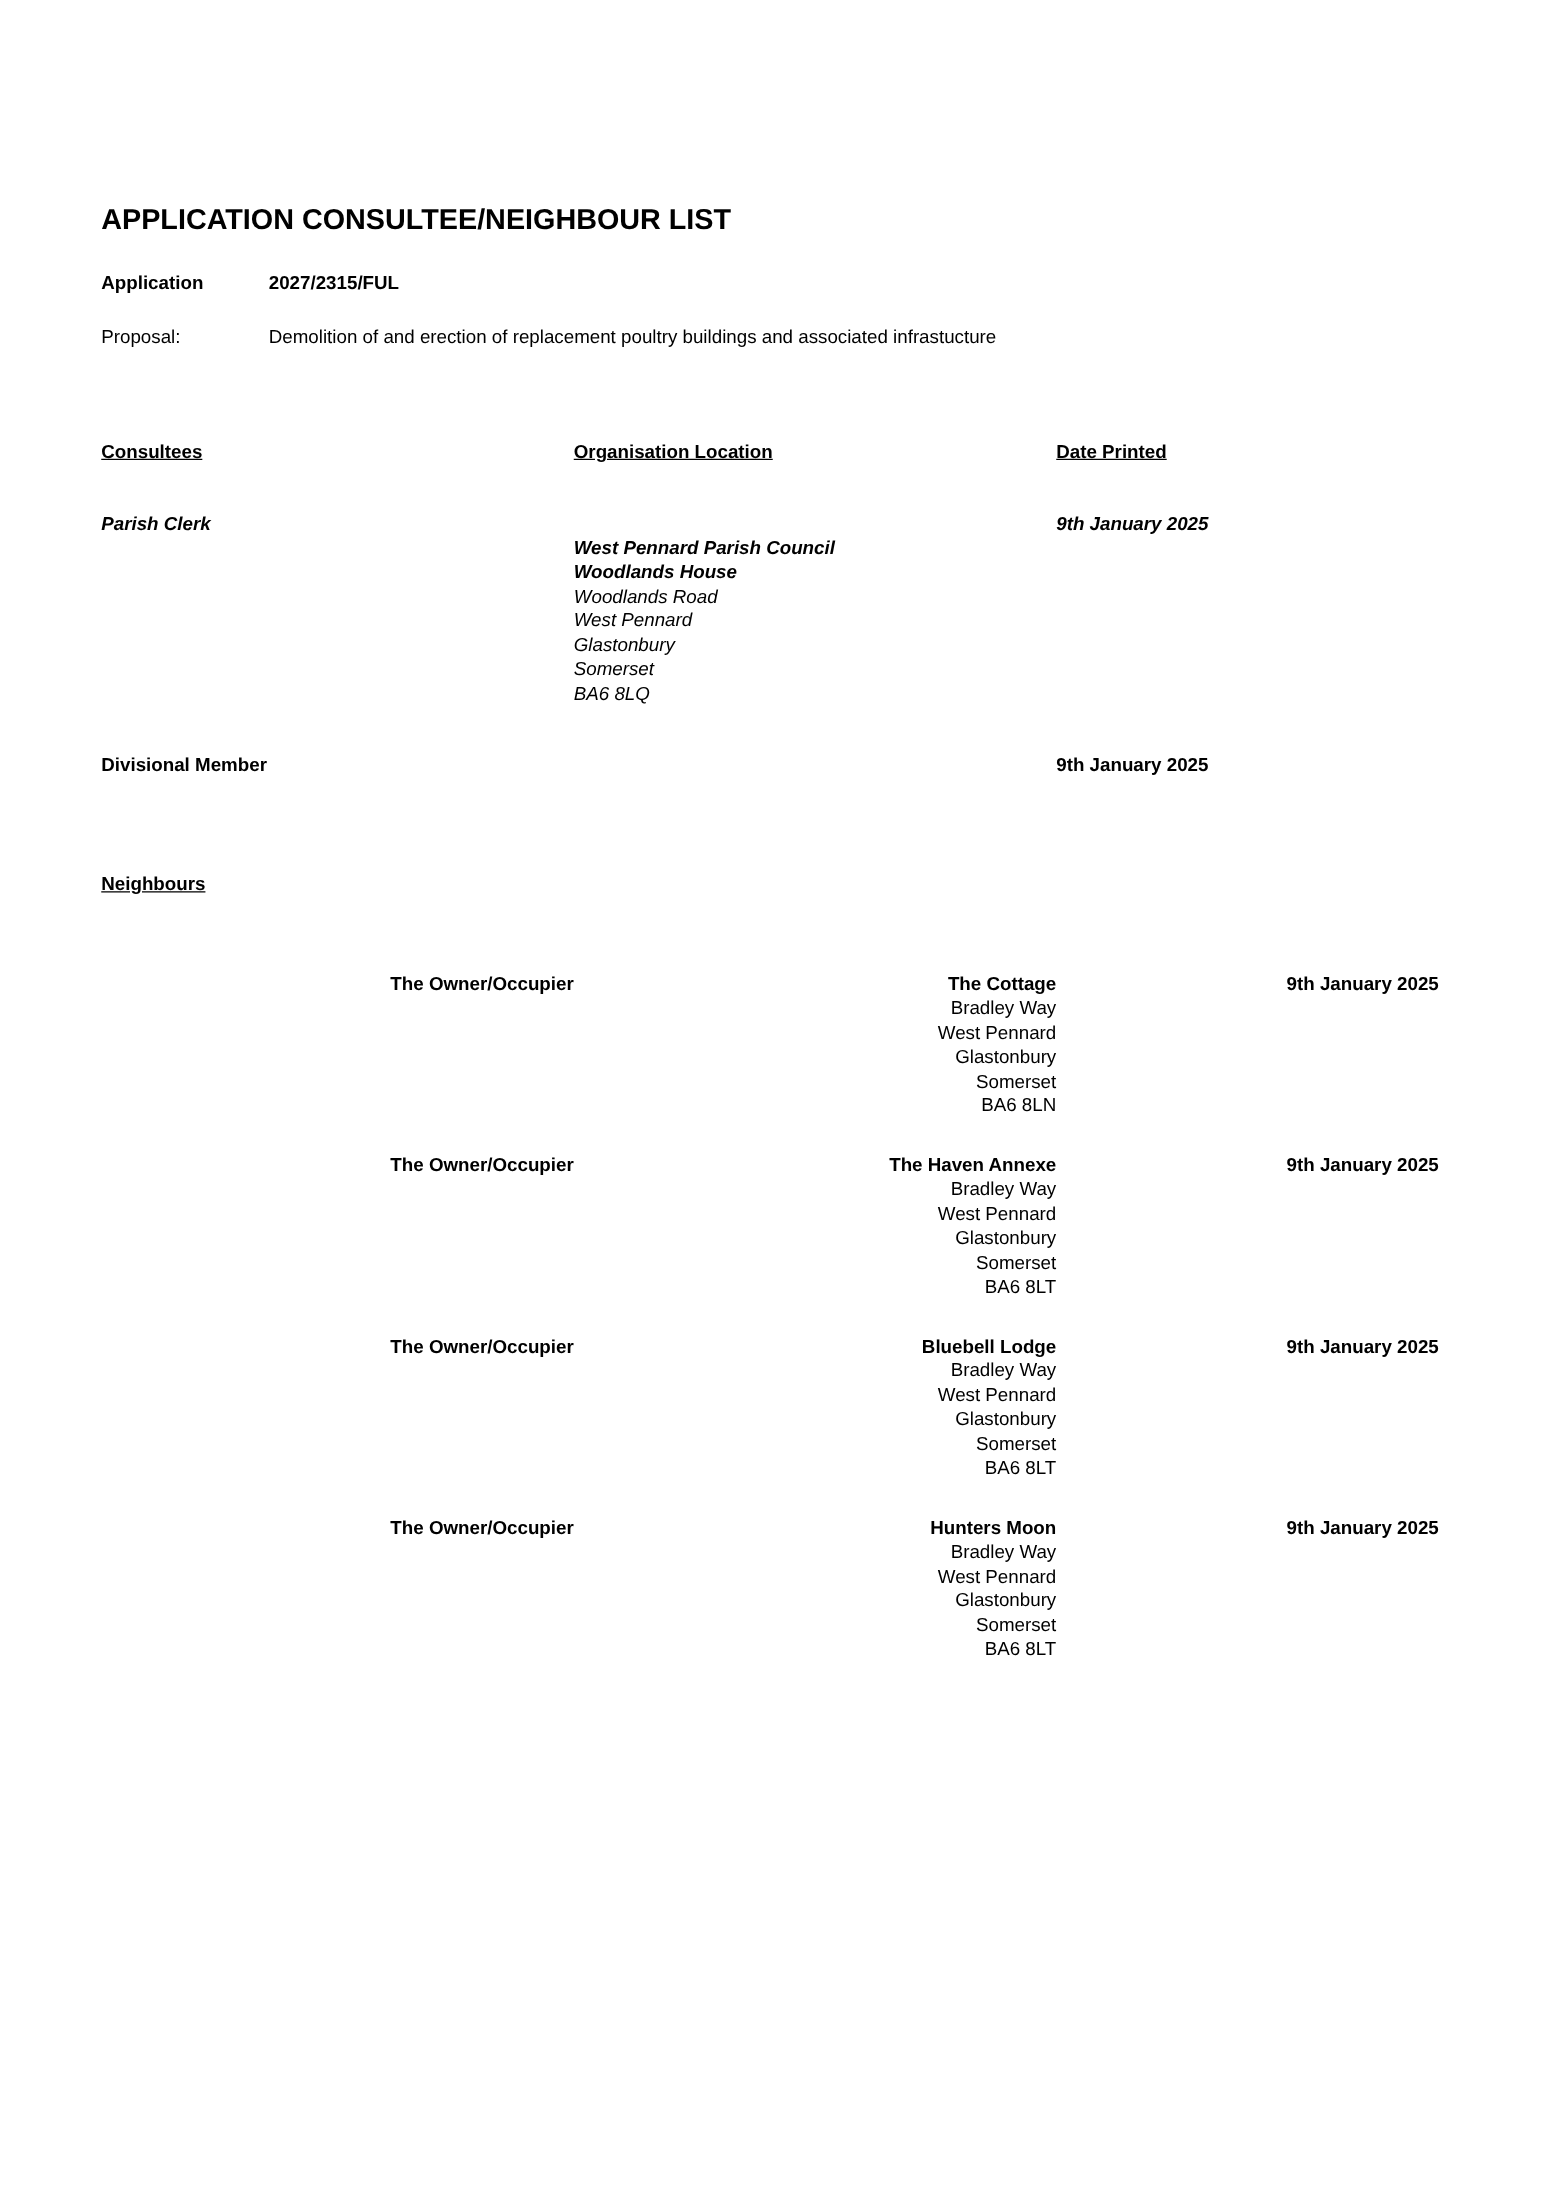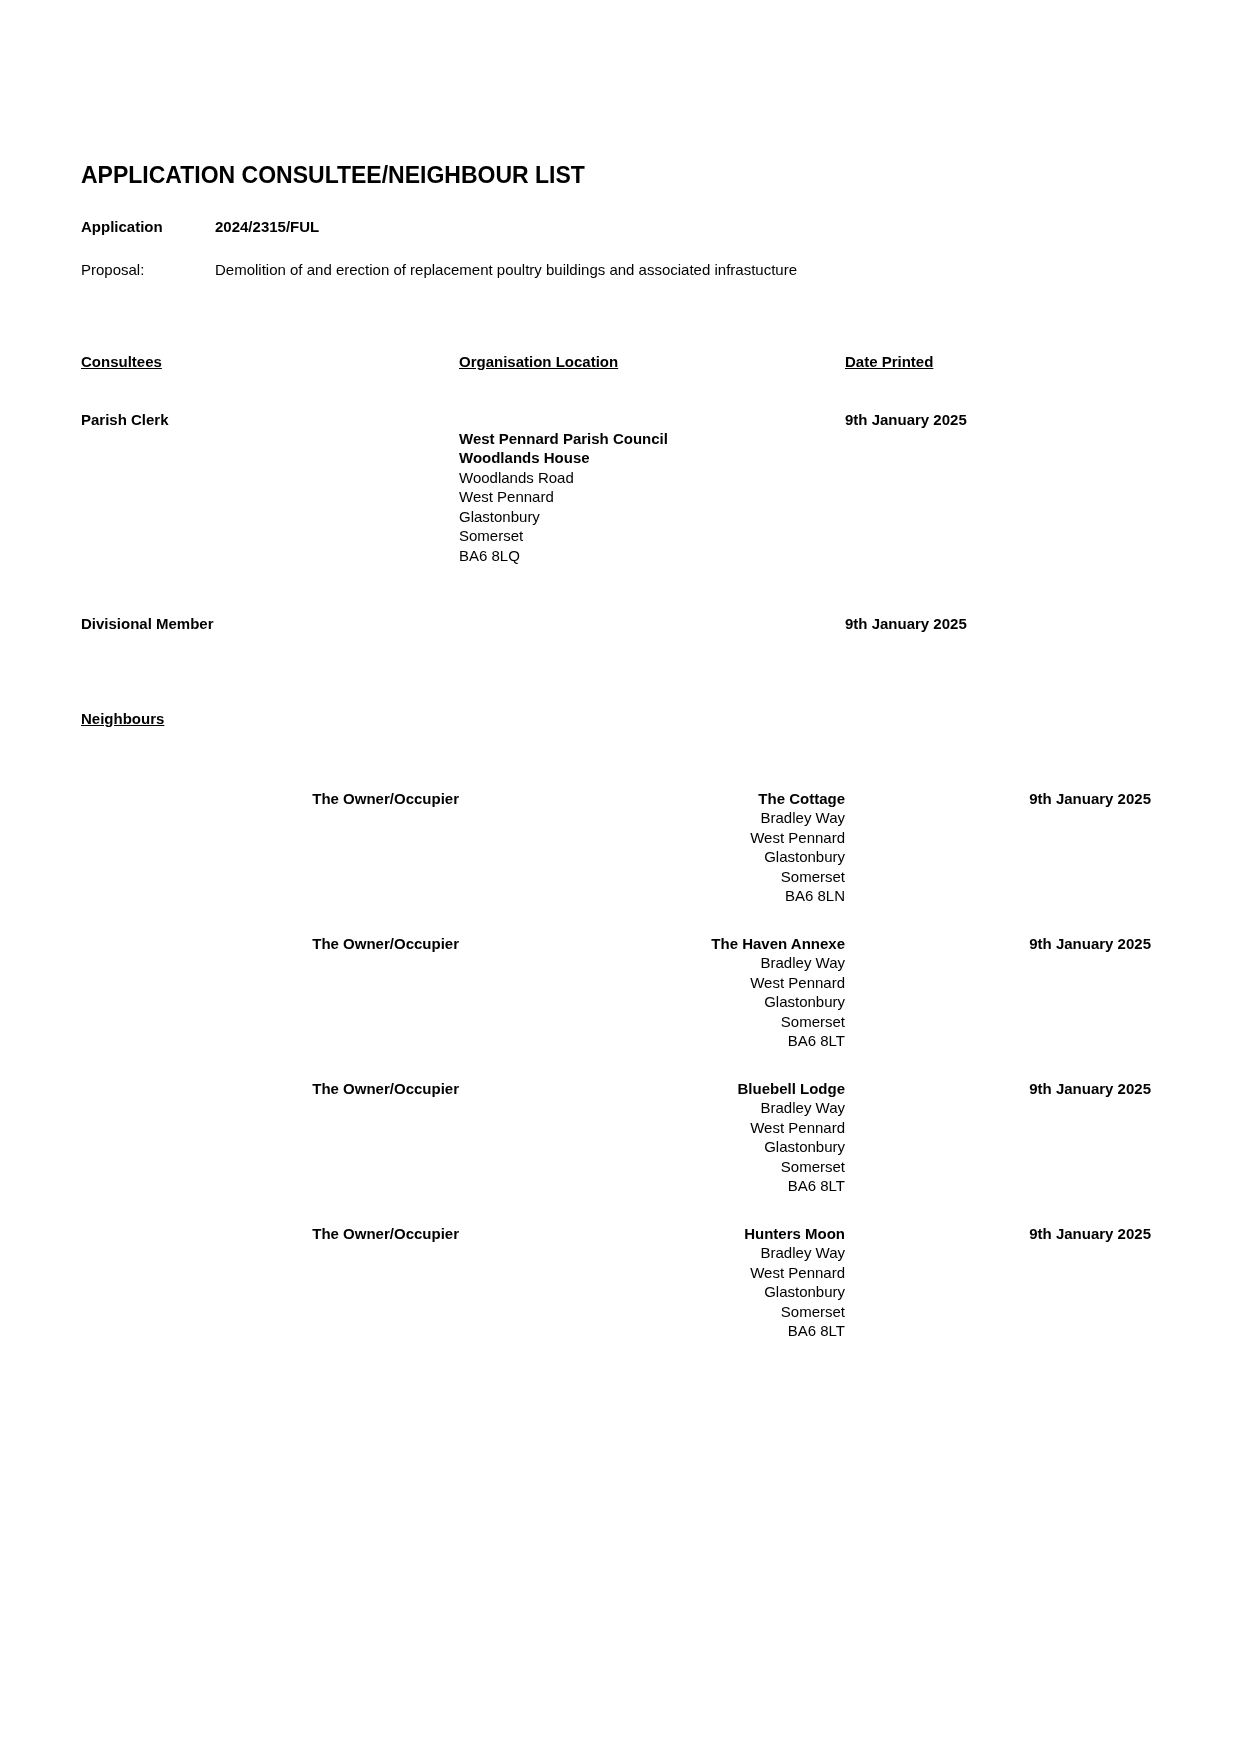--- a/index.html
+++ b/index.html
@@ -45,41 +45,41 @@
     margin-bottom: 38px;
   }
   .col-header {
     font-weight: bold;
     text-decoration: underline;
   }
   .row-name { font-weight: bold; }
   .row-date { font-weight: bold; }
   .addr div { line-height: 19.5px; }
   .addr-offset { margin-top: 19px; }
-  .consultee-row-parish { margin-bottom: 49px; }
+  .consultee-row-parish { margin-bottom: 38px; font-style: italic; }
   .consultee-row-divisional { margin-bottom: 0; }
   .section-heading {
     margin-top: 76px;
     margin-bottom: 62px;
     font-size: 15px;
     font-weight: bold;
     text-decoration: underline;
   }
   .neighbour-row { margin-bottom: 28px; text-align: right; }
 </style>
 </head>
 <body>
 
 <div class="page">
 
   <h1 class="title">APPLICATION CONSULTEE/NEIGHBOUR LIST</h1>
 
   <div class="meta-row">
     <span class="meta-label bold">Application</span>
-    <span class="meta-value bold">2024/2315/FUL</span>
+    <span class="meta-value bold">2027/2315/FUL</span>
   </div>
 
   <div class="meta-row">
     <span class="meta-label">Proposal:</span>
     <span class="meta-value">Demolition of and erection of replacement poultry buildings and associated infrastucture</span>
   </div>
 
 
   <div class="grid header-row">
     <span class="col-header">Consultees</span>

